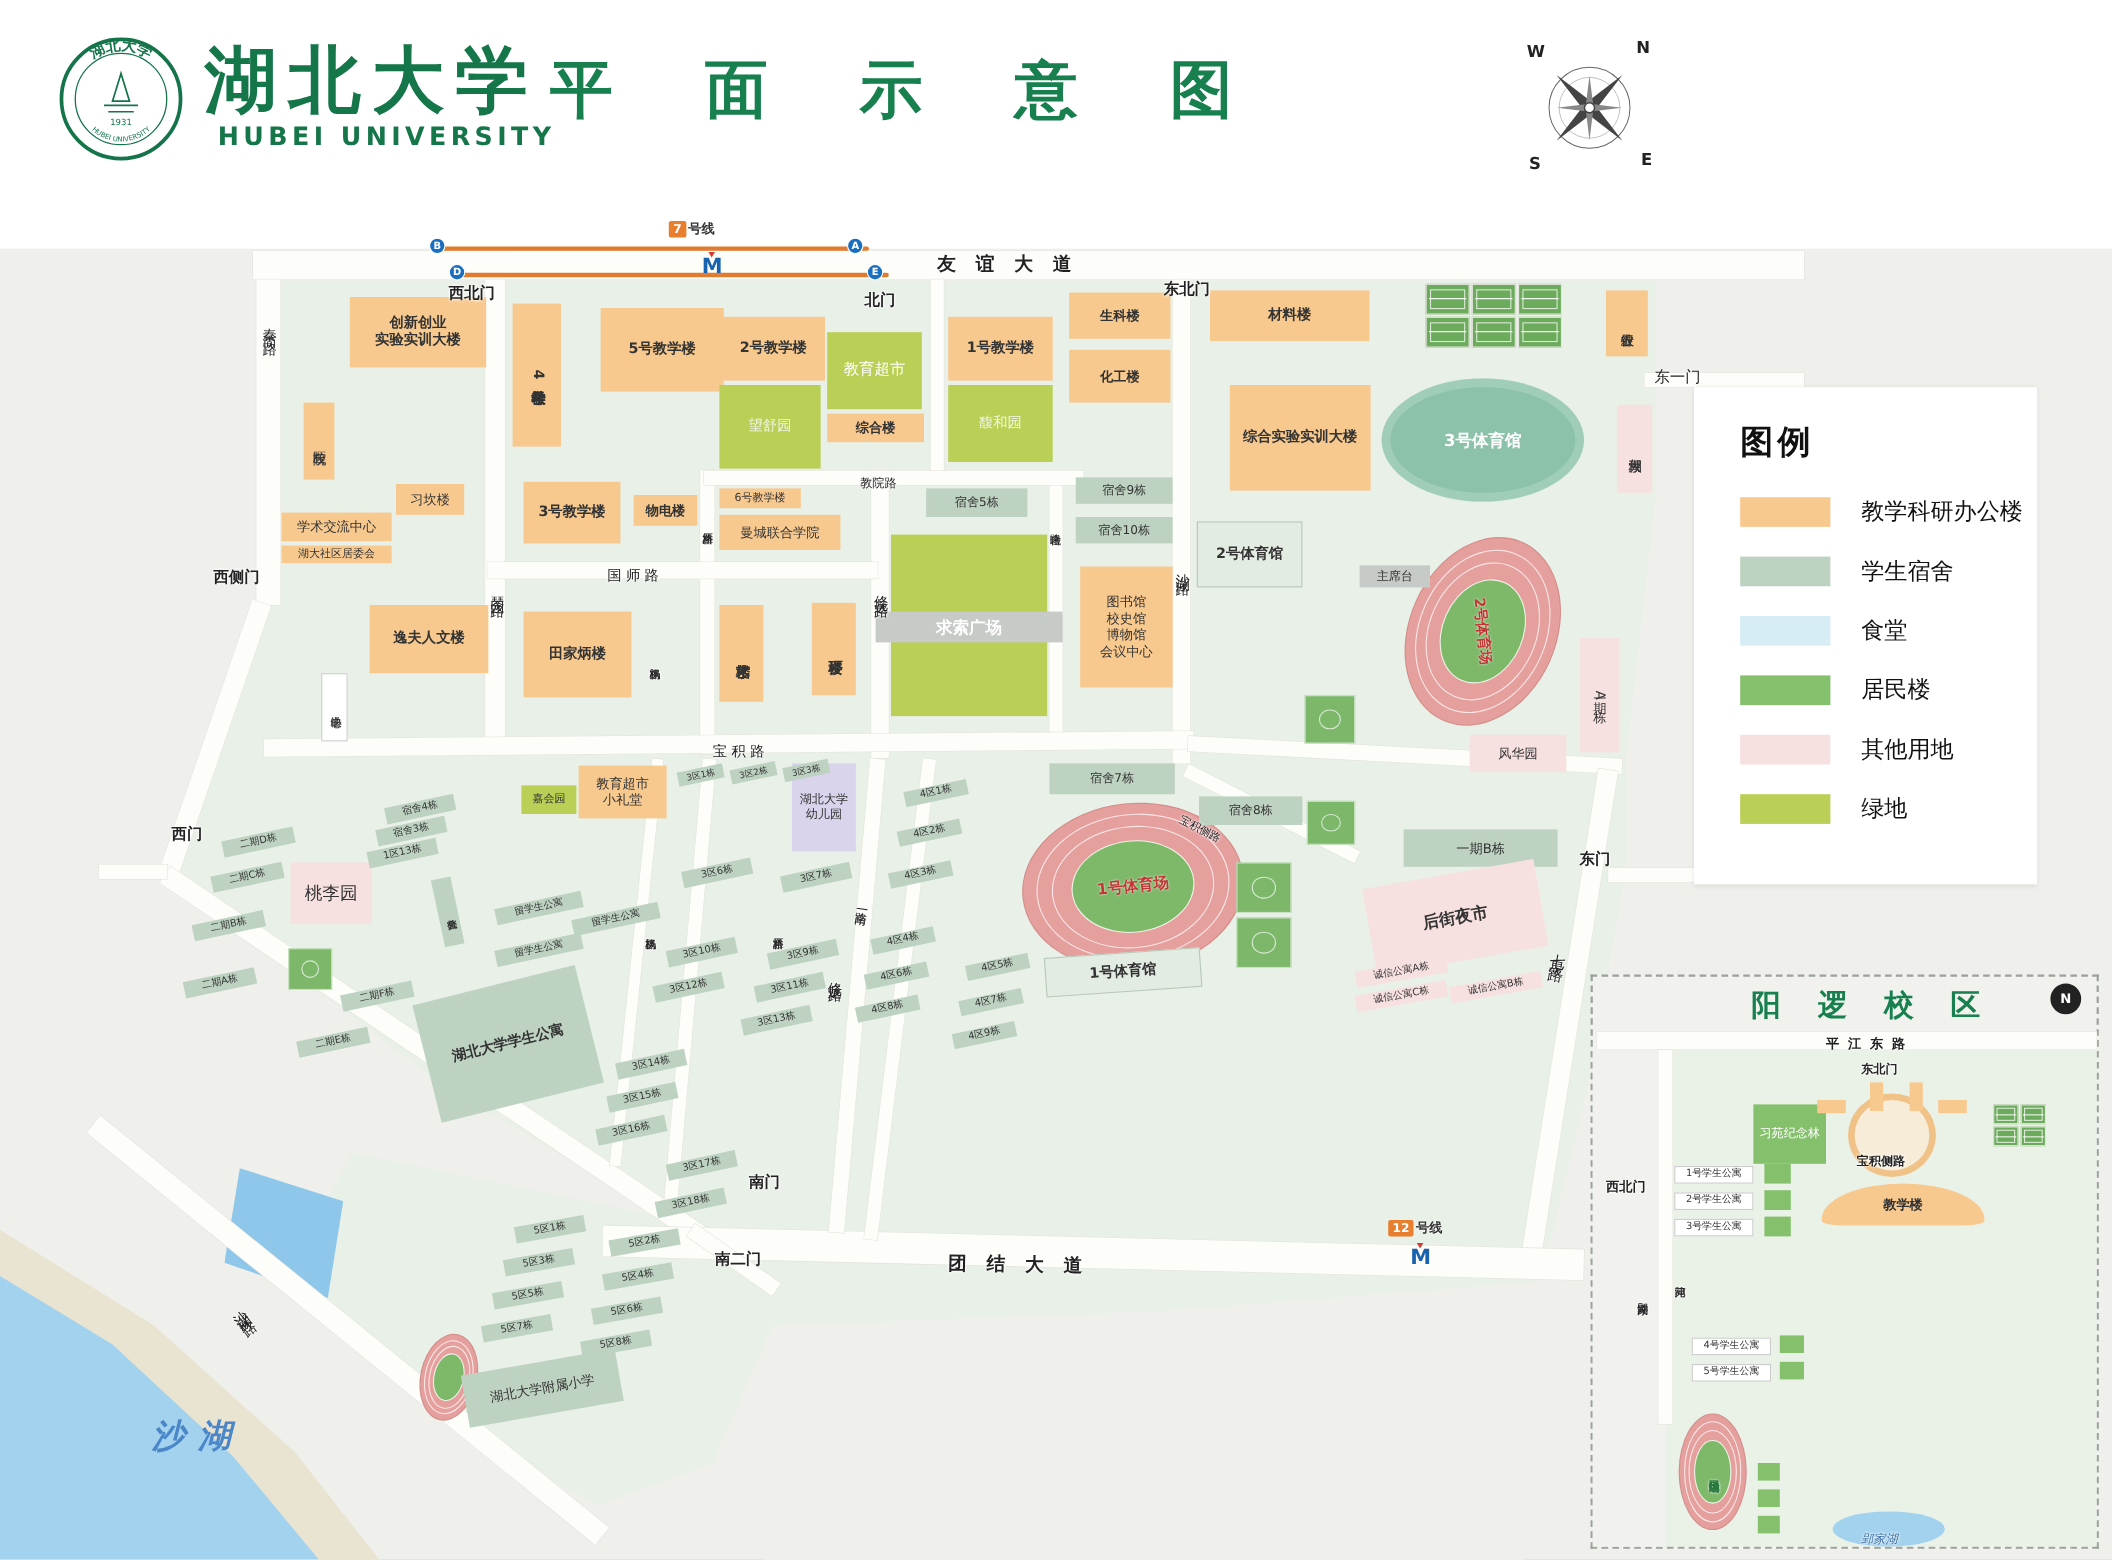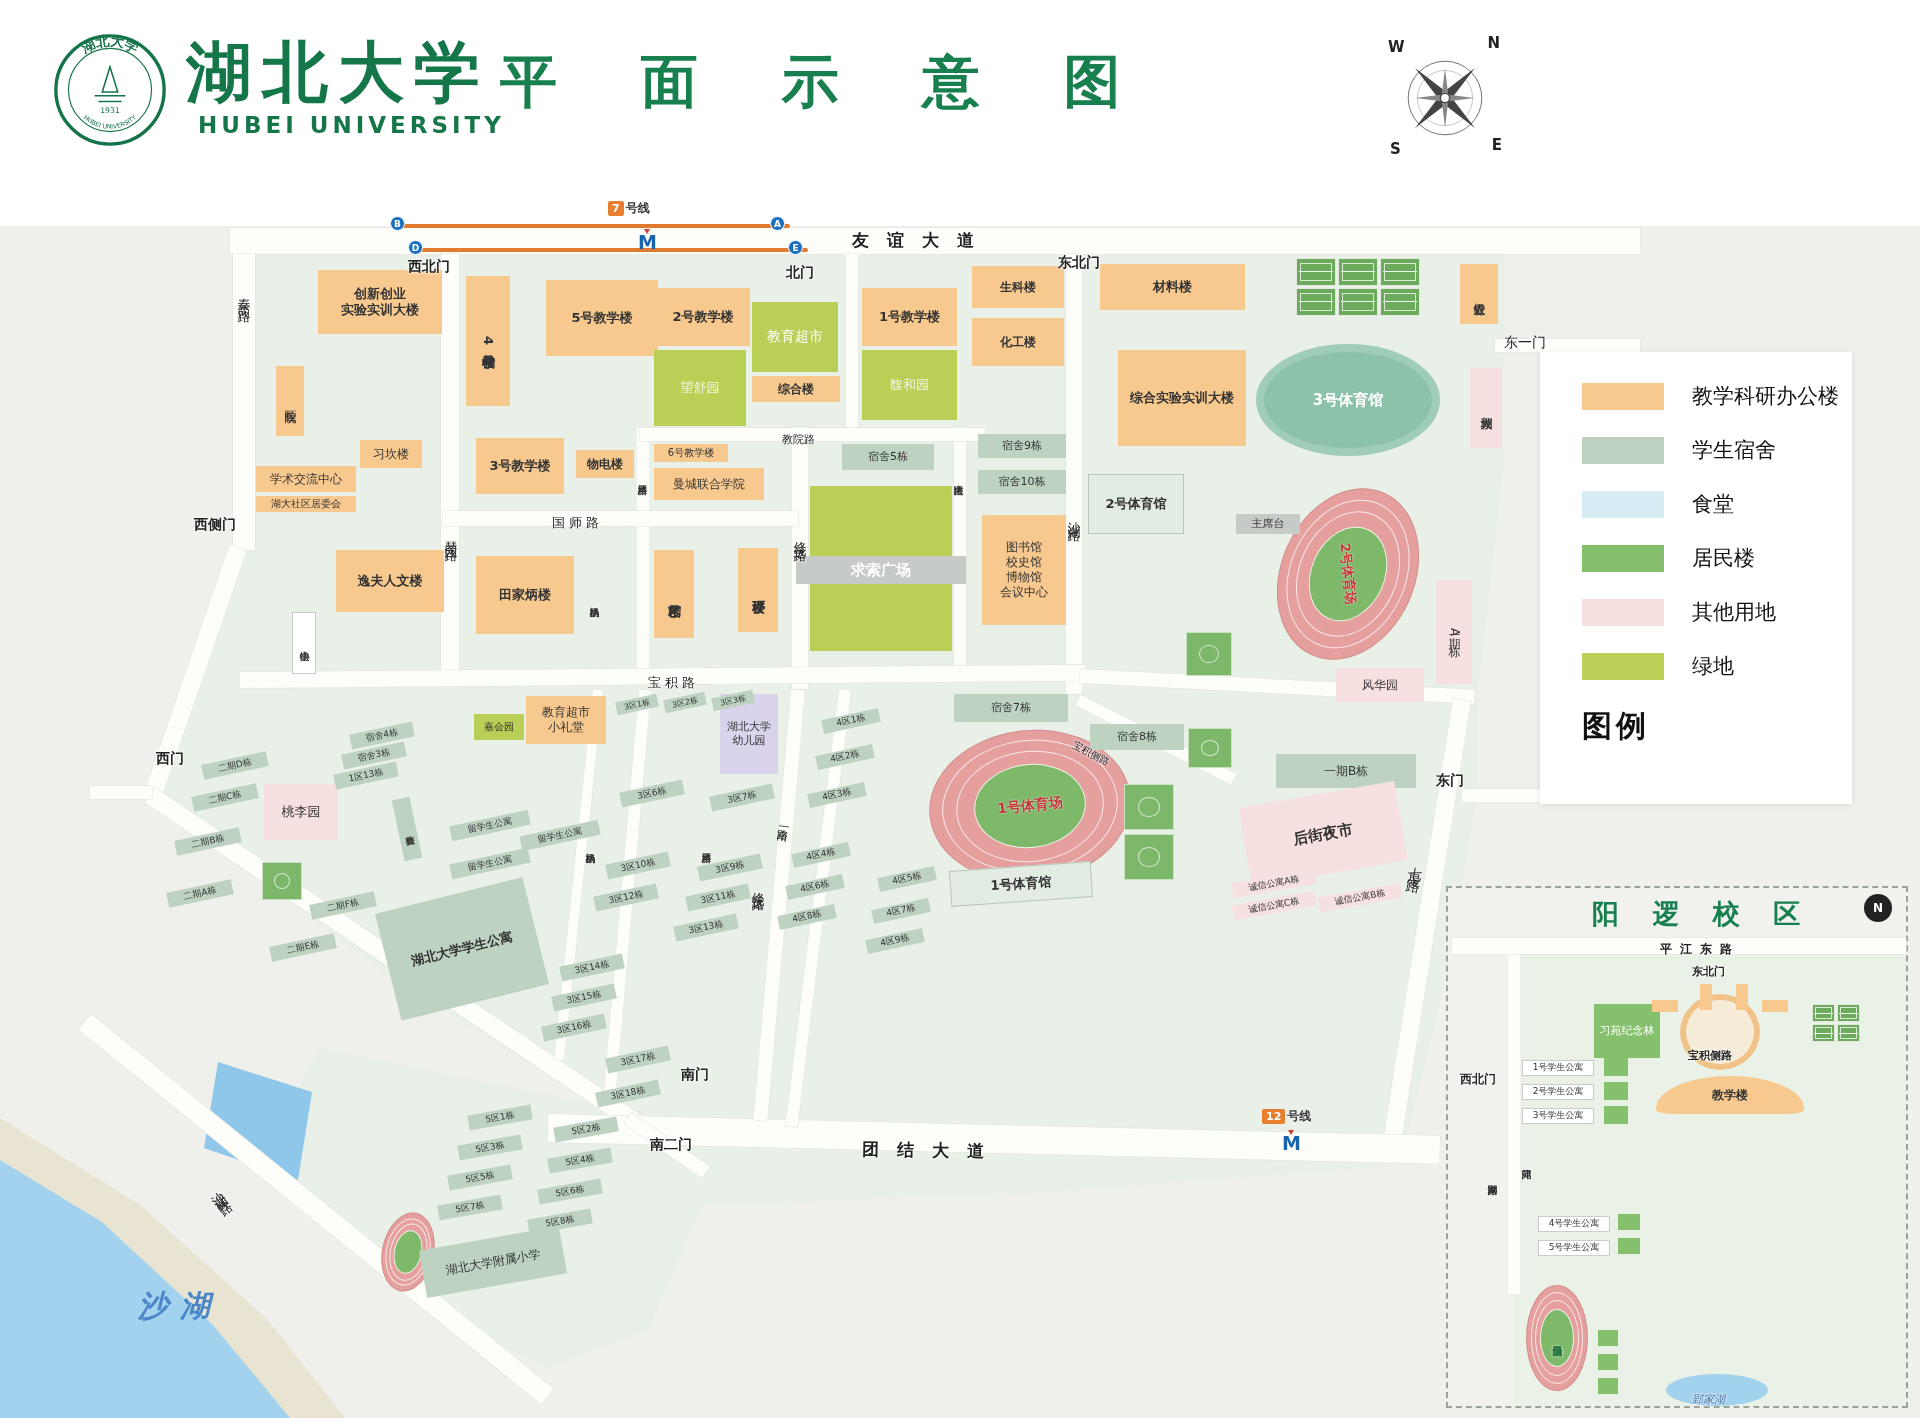--- a/index.html
+++ b/index.html
@@ -113,20 +113,21 @@
         </g>
       </svg>
       <span class="cpt" style="left:2px;top:4px">W</span>
       <span class="cpt" style="right:4px;top:0px">N</span>
       <span class="cpt" style="left:4px;bottom:4px">S</span>
       <span class="cpt" style="right:2px;bottom:8px">E</span>
     </div>
   </div>
 
   <div id="legend">
+    <div id="legend-title">图例</div>
     <div id="legend-items">
         <div class="lg-item">
           <div class="lg-swatch" style="background: rgb(248, 201, 143);"></div>
           <span class="lg-label">教学科研办公楼</span>
         </div>
         <div class="lg-item">
           <div class="lg-swatch" style="background: rgb(189, 210, 193);"></div>
           <span class="lg-label">学生宿舍</span>
         </div>
         <div class="lg-item">
@@ -139,21 +140,20 @@
         </div>
         <div class="lg-item">
           <div class="lg-swatch" style="background: rgb(247, 225, 224);"></div>
           <span class="lg-label">其他用地</span>
         </div>
         <div class="lg-item">
           <div class="lg-swatch" style="background: rgb(185, 207, 85);"></div>
           <span class="lg-label">绿地</span>
         </div>
       </div>
-    <div id="legend-title">图例</div>
   </div>
 
   <div id="inset-title">阳 逻 校 区</div>
   <div id="inset-compass">
       <span>N</span>
     </div>
 
 <div class="region" style="background: rgb(232, 240, 231); clip-path: polygon(238px 255px, 1505px 255px, 1505px 452px, 1478px 690px, 1478px 792px, 1440px 1002px, 1400px 1165px, 1050px 1192px, 700px 1205px, 628px 1120px, 400px 985px, 150px 795px, 238px 548px);"></div>
     <div class="region" style="background: rgb(232, 240, 231); clip-path: polygon(320px 1048px, 660px 1118px, 702px 1205px, 648px 1330px, 545px 1368px, 470px 1330px, 300px 1188px, 282px 1120px);"></div>
     <div class="region" style="background: rgb(233, 228, 210); clip-path: polygon(0px 1118px, 140px 1205px, 268px 1320px, 345px 1418px, 0px 1418px);"></div>
@@ -351,21 +351,21 @@
       <span style="font-size: 10px; writing-mode: vertical-rl;">快递中心</span>
     </div>
     <div class="bld b-green" style="left: 474px; top: 714px; width: 50px; height: 26px; position: absolute;">
       <span style="font-size: 10px;">嘉会园</span>
     </div>
     <div class="bld b-kinder" style="left: 720px; top: 694px; width: 58px; height: 80px; position: absolute;">
       <span style="font-size: 11px;">湖北大学
 幼儿园</span>
     </div>
     <div class="bld b-other" style="left: 264px; top: 784px; width: 74px; height: 56px; position: absolute;">
-      <span style="font-size: 13px;">桃李园</span>
+      <span style="font-size: 16px;">桃李园</span>
     </div>
     <div class="bld b-other" style="left: 1244px; top: 794px; width: 158px; height: 80px; position: absolute; transform: rotate(-10deg);">
       <span style="font-size: 15px; font-weight: bold;">后街夜市</span>
     </div>
     <div class="bld b-other" style="left: 1232px; top: 876px; width: 84px; height: 15px; position: absolute; transform: rotate(-10deg);">
       <span style="font-size: 9px;">诚信公寓A栋</span>
     </div>
     <div class="bld b-other" style="left: 1318px; top: 890px; width: 84px; height: 15px; position: absolute; transform: rotate(-10deg);">
       <span style="font-size: 9px;">诚信公寓B栋</span>
     </div>

